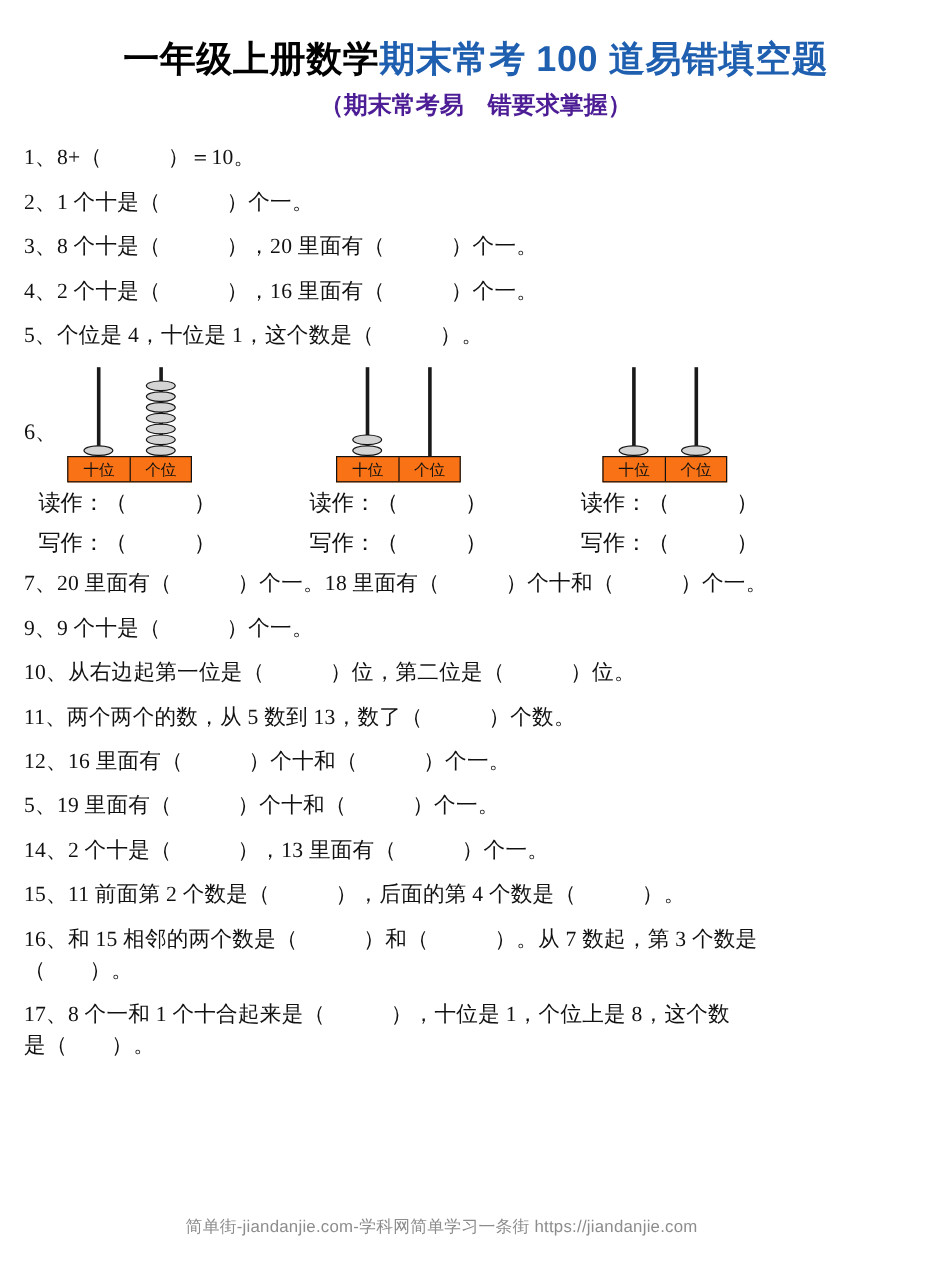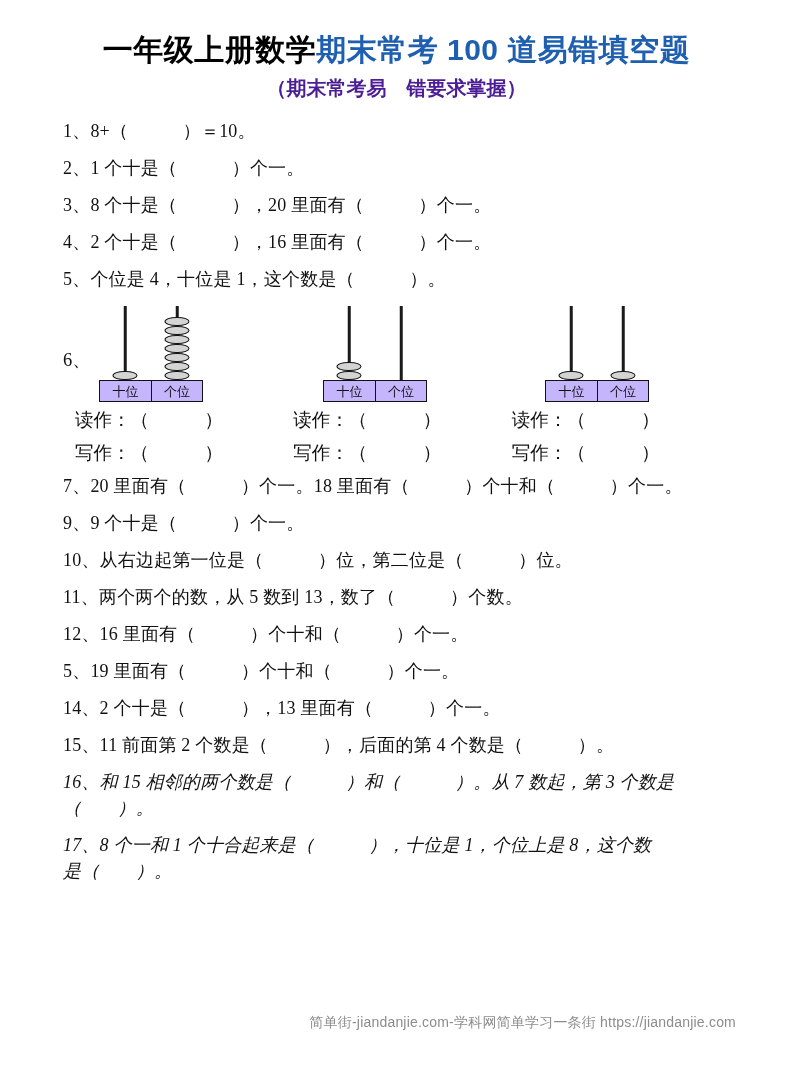--- a/index.html
+++ b/index.html
@@ -14,21 +14,21 @@
     color: #111111;
     position: relative;
     overflow: hidden;
   }
 
   .page {
     width: 793px;
     height: 1071px;
     position: relative;
     box-sizing: border-box;
-    padding: 0 63px;
+    padding: 0 20px;
   }
 
   
   .title-block {
     padding-top: 30px;
     text-align: center;
   }
   .title {
     font-family: "Liberation Sans", "DejaVu Sans", sans-serif;
     font-weight: bold;
@@ -53,21 +53,21 @@
   .questions {
     margin-top: 18px;
   }
   .q {
     font-size: 18px;
     line-height: 1.42;
     margin: 0 0 11.5px 0;
     letter-spacing: 0.2px;
     white-space: pre-wrap;
   }
-  .q.wrap { white-space: pre-wrap; font-style: italic; }
+  .q.wrap { white-space: pre-wrap; }
 
   
   .q6-row {
     display: flex;
     align-items: flex-end;
     margin: 2px 0 6px 0;
     height: 98px;
   }
   .q6-label {
     font-size: 18.5px;
@@ -128,21 +128,21 @@
   }
   .abacus .base {
     position: absolute;
     left: 0;
     bottom: 0;
     width: 104px;
     height: 22px;
     display: flex;
     border: 1.8px solid #111111;
     box-sizing: border-box;
-    background: #c4b5fd;
+    background: #f97316;
   }
   .abacus .base .cell {
     flex: 1 1 50%;
     display: flex;
     align-items: center;
     justify-content: center;
     font-size: 13px;
     line-height: 1;
     box-sizing: border-box;
   }
@@ -163,21 +163,21 @@
     align-items: center;
   }
   .rw-cell { width: 226px; white-space: pre; }
 
   
   .footer {
     position: absolute;
     left: 0;
     top: 1014px;
     width: 736px;
-    text-align: right;
+    text-align: center;
     font-family: "Liberation Sans", "DejaVu Sans", sans-serif;
     font-size: 14px;
     color: #8c8c8c;
     letter-spacing: 0.2px;
     white-space: nowrap;
   }
 </style>
 </head>
 <body>
 

